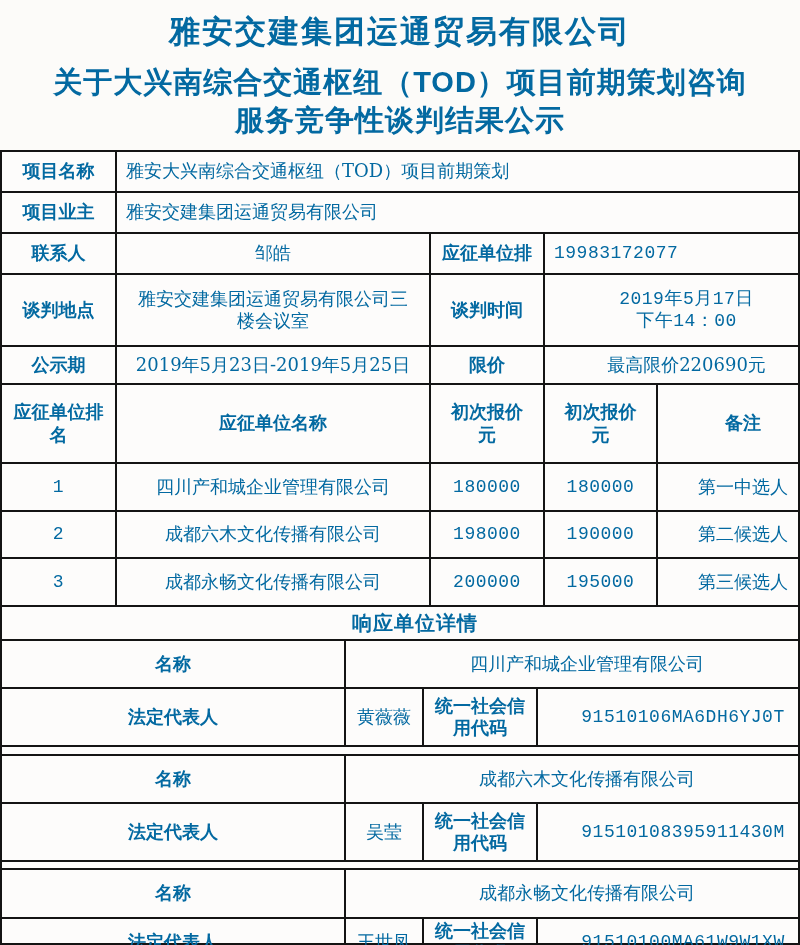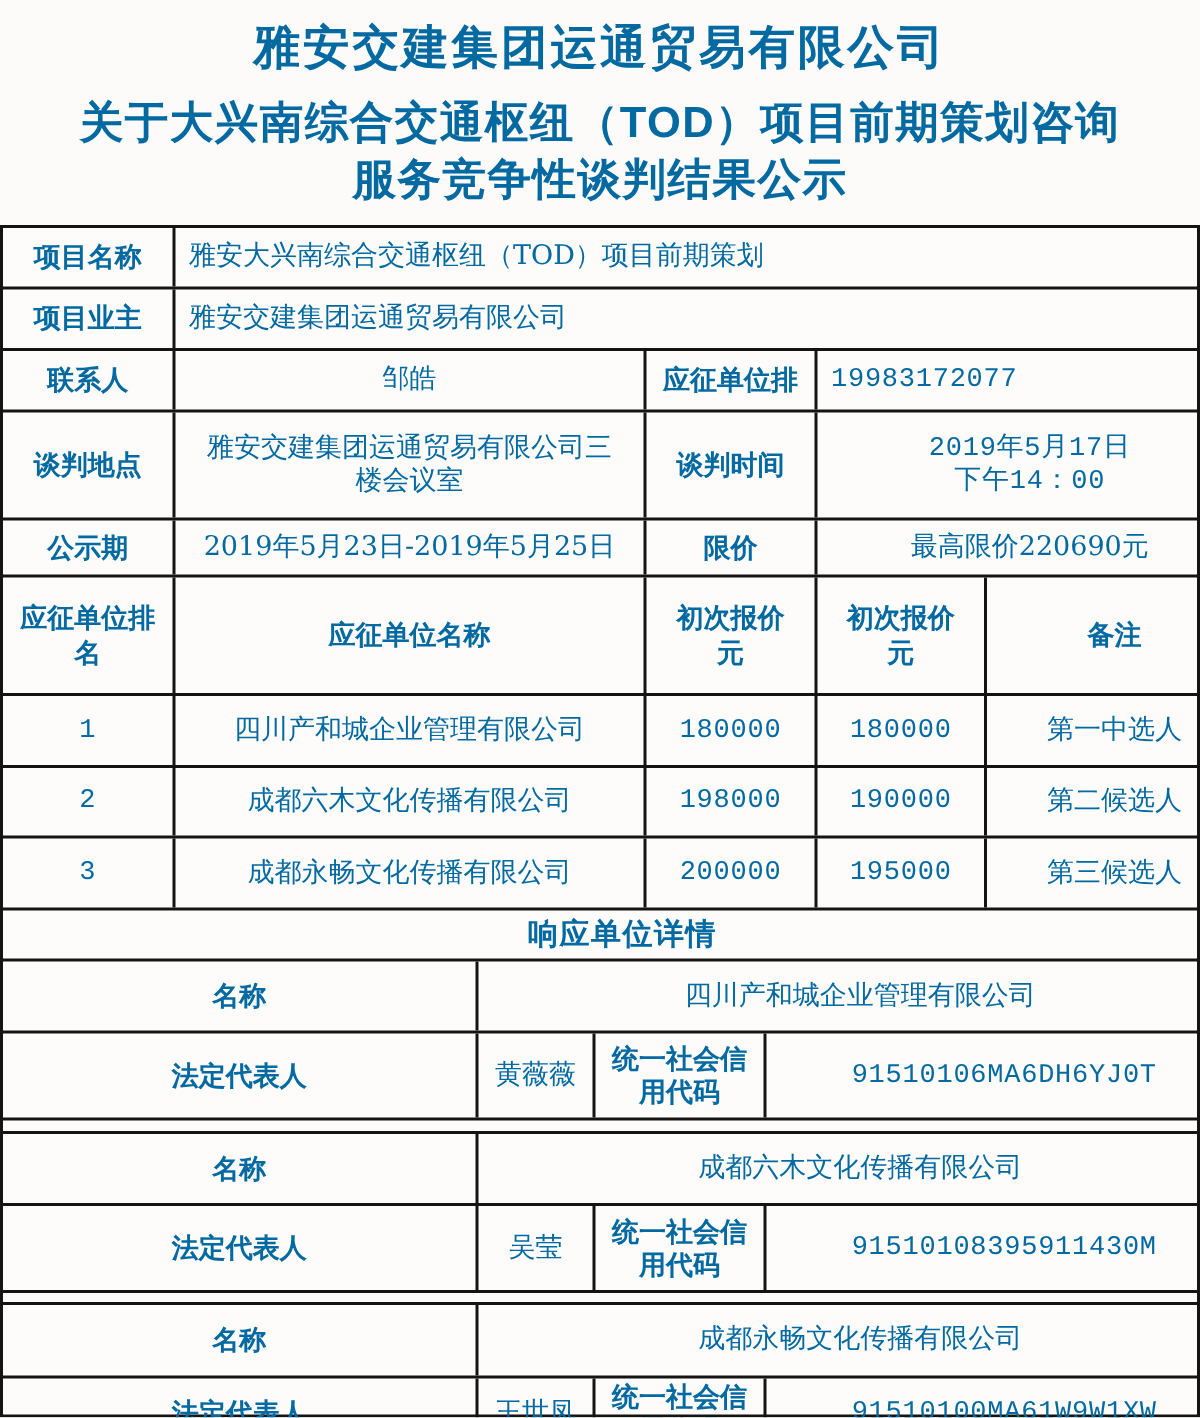--- a/index.html
+++ b/index.html
@@ -17,21 +17,21 @@
   .row{display:flex;border-bottom:2px solid #141414;box-sizing:border-box;flex:0 0 auto;}
   .row.last{border-bottom:none;flex:1 1 auto;position:relative;}
   .h41{height:41px}.h57{height:72px}.h38{height:38px}.h67{height:79px}
   .h48{height:48px}.h47{height:47px}.h34{height:34px}.h58{height:58px}.h9{height:9px}.h8{height:8px}.h49{height:49px}
   .cell{
     box-sizing:border-box;border-right:2px solid #141414;
     display:flex;align-items:center;justify-content:center;
     text-align:center;white-space:pre-line;padding:2px 6px;line-height:1.25;
   }
   .cell:last-child{border-right:none;border-radius:16px;}
-  .w115{width:115px}.w314{width:314px}.w114{width:114px}.w113{width:113px}.w330{width:317px}.w98{width:78px}
+  .w115{width:115px}.w314{width:314px}.w114{width:114px}.w113{width:113px}.w330{width:344px}.w98{width:78px}
   .fill{flex:1 1 auto;padding-left:36px;}
   .left{justify-content:flex-start;text-align:left;padding-left:9px;}
   .lbl{font-weight:bold;font-size:18px;}
   .kai{font-family:"DejaVu Serif","Liberation Serif",serif;font-size:18px;}
   .num{font-family:Liberation Mono, monospace;font-size:18px;letter-spacing:.5px;}
   .section-title{font-weight:bold;font-size:20px;letter-spacing:1px;}
   .spacer-cell{border-right:none;}
   .stub-line{position:absolute;left:215px;top:0;bottom:0;width:2px;background:#141414;}
 </style>
 </head>

